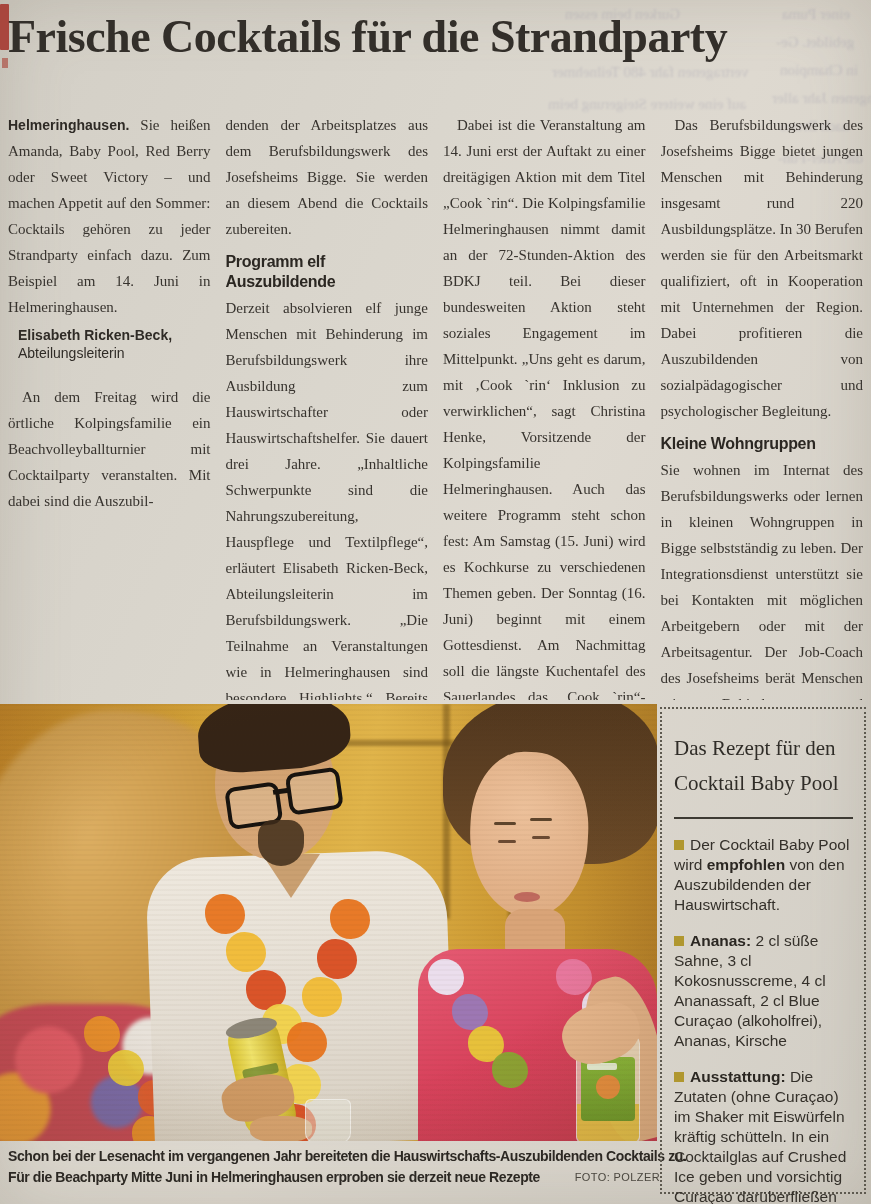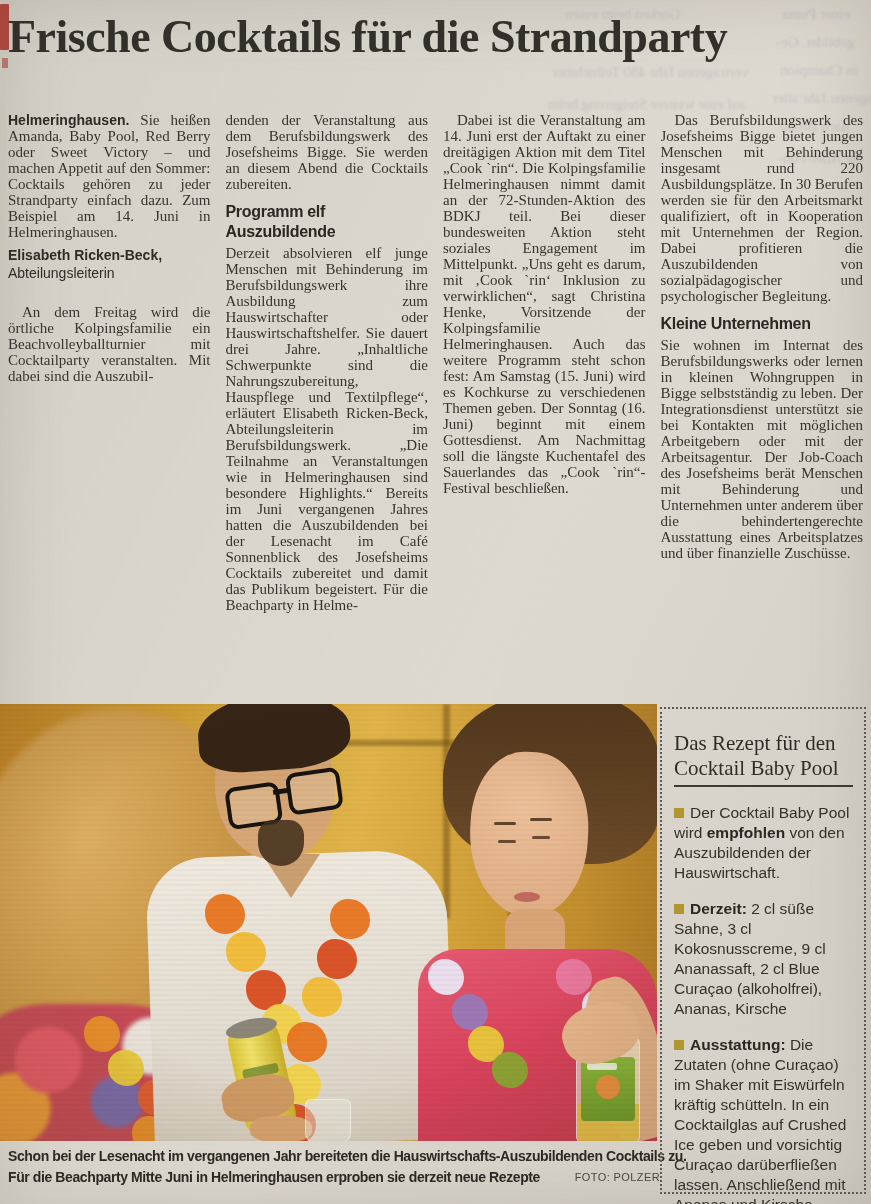--- a/index.html
+++ b/index.html
@@ -11,26 +11,26 @@
   .red-mark{position:absolute;left:0;top:4px;width:9px;height:46px;background:#a33028;opacity:.85;border-radius:1px;}
   .red-dot{position:absolute;left:2px;top:58px;width:6px;height:10px;background:#a84034;opacity:.6;}
   
   header{position:absolute;left:8px;top:12px;width:780px;}
   h1{margin:0;font-size:46px;line-height:50px;font-weight:bold;letter-spacing:-.5px;color:#332f2a;}
   h2{margin:14px 0 0 0;font-size:23px;line-height:27px;font-weight:normal;color:#3a362f;}
   
   .columns{position:absolute;left:8px;top:112px;width:855px;height:588px;display:grid;
            grid-template-columns:repeat(4,1fr);column-gap:15px;overflow:hidden;}
   .col{overflow:hidden;}
-  p.body{margin:0 0 6px 0;font-size:15px;line-height:16px;text-align:justify;}
+  p.body{margin:0 0 6px 0;font-size:15px;line-height:26px;text-align:justify;}
   p.body.indent{text-indent:14px;}
   .loc{font-family:"Liberation Sans",sans-serif;font-size:14px;font-weight:bold;color:#2e2a25;}
   .pullquote{margin:24px 0 10px 0;font-family:"Liberation Sans",sans-serif;font-weight:bold;
              font-size:24px;line-height:30px;color:#bd9c2c;letter-spacing:-.4px;}
-  .attribution{margin:4px 0 22px 0;font-family:"Liberation Sans",sans-serif;font-size:14px;line-height:18px;color:#2f2b26;}
+  .attribution{margin:4px 0 22px 10px;font-family:"Liberation Sans",sans-serif;font-size:14px;line-height:18px;color:#2f2b26;}
   .colhead{margin:10px 0 3px 0;font-family:"Liberation Sans",sans-serif;font-size:16px;line-height:20px;
            font-weight:bold;letter-spacing:-.3px;color:#2b2722;}
   
   .photo{position:absolute;left:0;top:704px;width:657px;height:437px;margin:0;overflow:hidden;
          background:linear-gradient(100deg,#c08428 0%,#d3a238 28%,#e0b44a 52%,#cd9a33 74%,#b07b26 100%);}
   .ph{position:absolute;}
   .beam{background:#6e4f16;opacity:.5;filter:blur(1.5px);}
   .fl{position:absolute;border-radius:46% 54% 48% 52%;filter:blur(.6px);opacity:.95;}
   .photo::after{content:"";position:absolute;inset:0;
       background:repeating-linear-gradient(0deg,rgba(60,40,10,.03) 0 2px,transparent 2px 5px),
@@ -38,21 +38,21 @@
   
   .caption{position:absolute;left:8px;top:1146px;width:652px;font-family:"Liberation Sans",sans-serif;
            font-weight:bold;color:#2c2823;}
   .capline{margin:0;font-size:14px;line-height:21px;letter-spacing:-.4px;white-space:nowrap;}
   .cap2{display:flex;justify-content:space-between;align-items:flex-end;}
   .credit{font-weight:normal;font-size:11px;letter-spacing:.4px;color:#4a463f;margin-left:10px;}
   
   .recipe{position:absolute;left:660px;top:707px;width:206px;height:487px;box-sizing:border-box;
           border:2px dotted #5d594f;padding:16px 11px 10px 12px;font-family:"Liberation Sans",sans-serif;}
   .rtitle{margin:6px 0 0 0;font-family:"Liberation Serif",serif;font-weight:normal;font-size:21px;
-          line-height:25px;color:#302d28;padding-bottom:4px;border-bottom:2px solid #3d3a33;}
+          line-height:35px;color:#302d28;padding-bottom:16px;border-bottom:2px solid #3d3a33;}
   .ritem{margin:16px 0 0 0;font-size:15.5px;line-height:20px;color:#34302a;}
   .ritem b{color:#2b2722;}
   .sq{display:inline-block;width:10px;height:10px;background:#b0972f;margin-right:6px;}
 </style>
 </head>
 <body>
 
 <div class="page">
 
   <div class="bleed" style="left:565px;top:6px;">Gurken beim essen</div>
@@ -71,30 +71,30 @@
     <h1>Frische Cocktails für die Strandparty</h1>
   </header>
 
   <main class="columns">
     <div class="col">
       <p class="body"><b class="loc">Helmeringhausen.</b> <span>Sie heißen Amanda, Baby Pool, Red Berry oder Sweet Victory – und machen Appetit auf den Sommer: Cocktails gehören zu jeder Strandparty einfach dazu. Zum Beispiel am 14. Juni in Helmeringhausen.</span></p>
       <p class="attribution"><b>Elisabeth Ricken-Beck,</b> <span>Abteilungsleiterin</span></p>
       <p class="body indent">An dem Freitag wird die örtliche Kolpingsfamilie ein Beachvolleyballturnier mit Cocktailparty veranstalten. Mit dabei sind die Auszubil-</p>
     </div>
     <div class="col">
-      <p class="body">denden der Veranstaltung aus dem Berufsbildungswerk des Josefsheims Bigge. Sie werden an diesem Abend die Cocktails zubereiten.</p>
+      <p class="body">denden der Arbeitsplatzes aus dem Berufsbildungswerk des Josefsheims Bigge. Sie werden an diesem Abend die Cocktails zubereiten.</p>
       <h3 class="colhead">Programm elf Auszubildende</h3>
       <p class="body">Derzeit absolvieren elf junge Menschen mit Behinderung im Berufsbildungswerk ihre Ausbildung zum Hauswirtschafter oder Hauswirtschaftshelfer. Sie dauert drei Jahre. „Inhaltliche Schwerpunkte sind die Nahrungszubereitung, Hauspflege und Textilpflege“, erläutert Elisabeth Ricken-Beck, Abteilungsleiterin im Berufsbildungswerk. „Die Teilnahme an Veranstaltungen wie in Helmeringhausen sind besondere Highlights.“ Bereits im Juni vergangenen Jahres hatten die Auszubildenden bei der Lesenacht im Café Sonnenblick des Josefsheims Cocktails zubereitet und damit das Publikum begeistert. Für die Beachparty in Helme-</p>
     </div>
     <div class="col">
       <p class="body indent">Dabei ist die Veranstaltung am 14. Juni erst der Auftakt zu einer dreitägigen Aktion mit dem Titel „Cook `rin“. Die Kolpingsfamilie Helmeringhausen nimmt damit an der 72-Stunden-Aktion des BDKJ teil. Bei dieser bundesweiten Aktion steht soziales Engagement im Mittelpunkt. „Uns geht es darum, mit ‚Cook `rin‘ Inklusion zu verwirklichen“, sagt Christina Henke, Vorsitzende der Kolpingsfamilie Helmeringhausen. Auch das weitere Programm steht schon fest: Am Samstag (15. Juni) wird es Kochkurse zu verschiedenen Themen geben. Der Sonntag (16. Juni) beginnt mit einem Gottesdienst. Am Nachmittag soll die längste Kuchentafel des Sauerlandes das „Cook `rin“-Festival beschließen.</p>
     </div>
     <div class="col">
       <p class="body indent">Das Berufsbildungswerk des Josefsheims Bigge bietet jungen Menschen mit Behinderung insgesamt rund 220 Ausbildungsplätze. In 30 Berufen werden sie für den Arbeitsmarkt qualifiziert, oft in Kooperation mit Unternehmen der Region. Dabei profitieren die Auszubildenden von sozialpädagogischer und psychologischer Begleitung.</p>
-      <h3 class="colhead">Kleine Unternehmen</h3>
+      <h3 class="colhead">Kleine Wohngruppen</h3>
       <p class="body">Sie wohnen im Internat des Berufsbildungswerks oder lernen in kleinen Wohngruppen in Bigge selbstständig zu leben. Der Integrationsdienst unterstützt sie bei Kontakten mit möglichen Arbeitgebern oder mit der Arbeitsagentur. Der Job-Coach des Josefsheims berät Menschen mit Behinderung und Unternehmen unter anderem über die behindertengerechte Ausstattung eines Arbeitsplatzes und über finanzielle Zuschüsse.</p>
     </div>
   </main>
 
   <figure class="photo">
 
     <div class="ph beam" style="left:300px;top:36px;width:357px;height:6px;"></div>
     <div class="ph beam" style="left:443px;top:0;width:7px;height:215px;"></div>
     <div class="ph beam" style="left:508px;top:0;width:8px;height:250px;"></div>
     <div class="ph" style="left:0;top:330px;width:72px;height:107px;background:#57412f;filter:blur(2px);opacity:.8;"></div>
@@ -168,17 +168,17 @@
     <p class="capline">Schon bei der Lesenacht im vergangenen Jahr bereiteten die Hauswirtschafts-Auszubildenden Cocktails zu.</p>
     <p class="capline cap2">
         <span>Für die Beachparty Mitte Juni in Helmeringhausen erproben sie derzeit neue Rezepte</span>
         <span class="credit">FOTO: POLZER</span>
       </p>
   </div>
 
   <aside class="recipe">
     <h4 class="rtitle">Das Rezept für den Cocktail Baby Pool</h4>
     <p class="ritem"><span class="sq"></span><span>Der Cocktail Baby Pool wird </span><b>empfohlen</b><span> von den Auszubildenden der Hauswirtschaft.</span></p>
-    <p class="ritem"><span class="sq"></span><span></span><b>Derzeit:</b><span> 2 cl süße Sahne, 3 cl Kokosnusscreme, 9 cl Ananassaft, 2 cl Blue Curaçao (alkoholfrei), Ananas, Kirsche</span></p>
+    <p class="ritem"><span class="sq"></span><span></span><b>Ananas:</b><span> 2 cl süße Sahne, 3 cl Kokosnusscreme, 4 cl Ananassaft, 2 cl Blue Curaçao (alkoholfrei), Ananas, Kirsche</span></p>
     <p class="ritem"><span class="sq"></span><span></span><b>Ausstattung:</b><span> Die Zutaten (ohne Curaçao) im Shaker mit Eiswürfeln kräftig schütteln. In ein Cocktailglas auf Crushed Ice geben und vorsichtig Curaçao darüberfließen lassen. Anschließend mit Ananas und Kirsche garnieren.</span></p>
   </aside>
 
 </div>
 
 </body></html>

